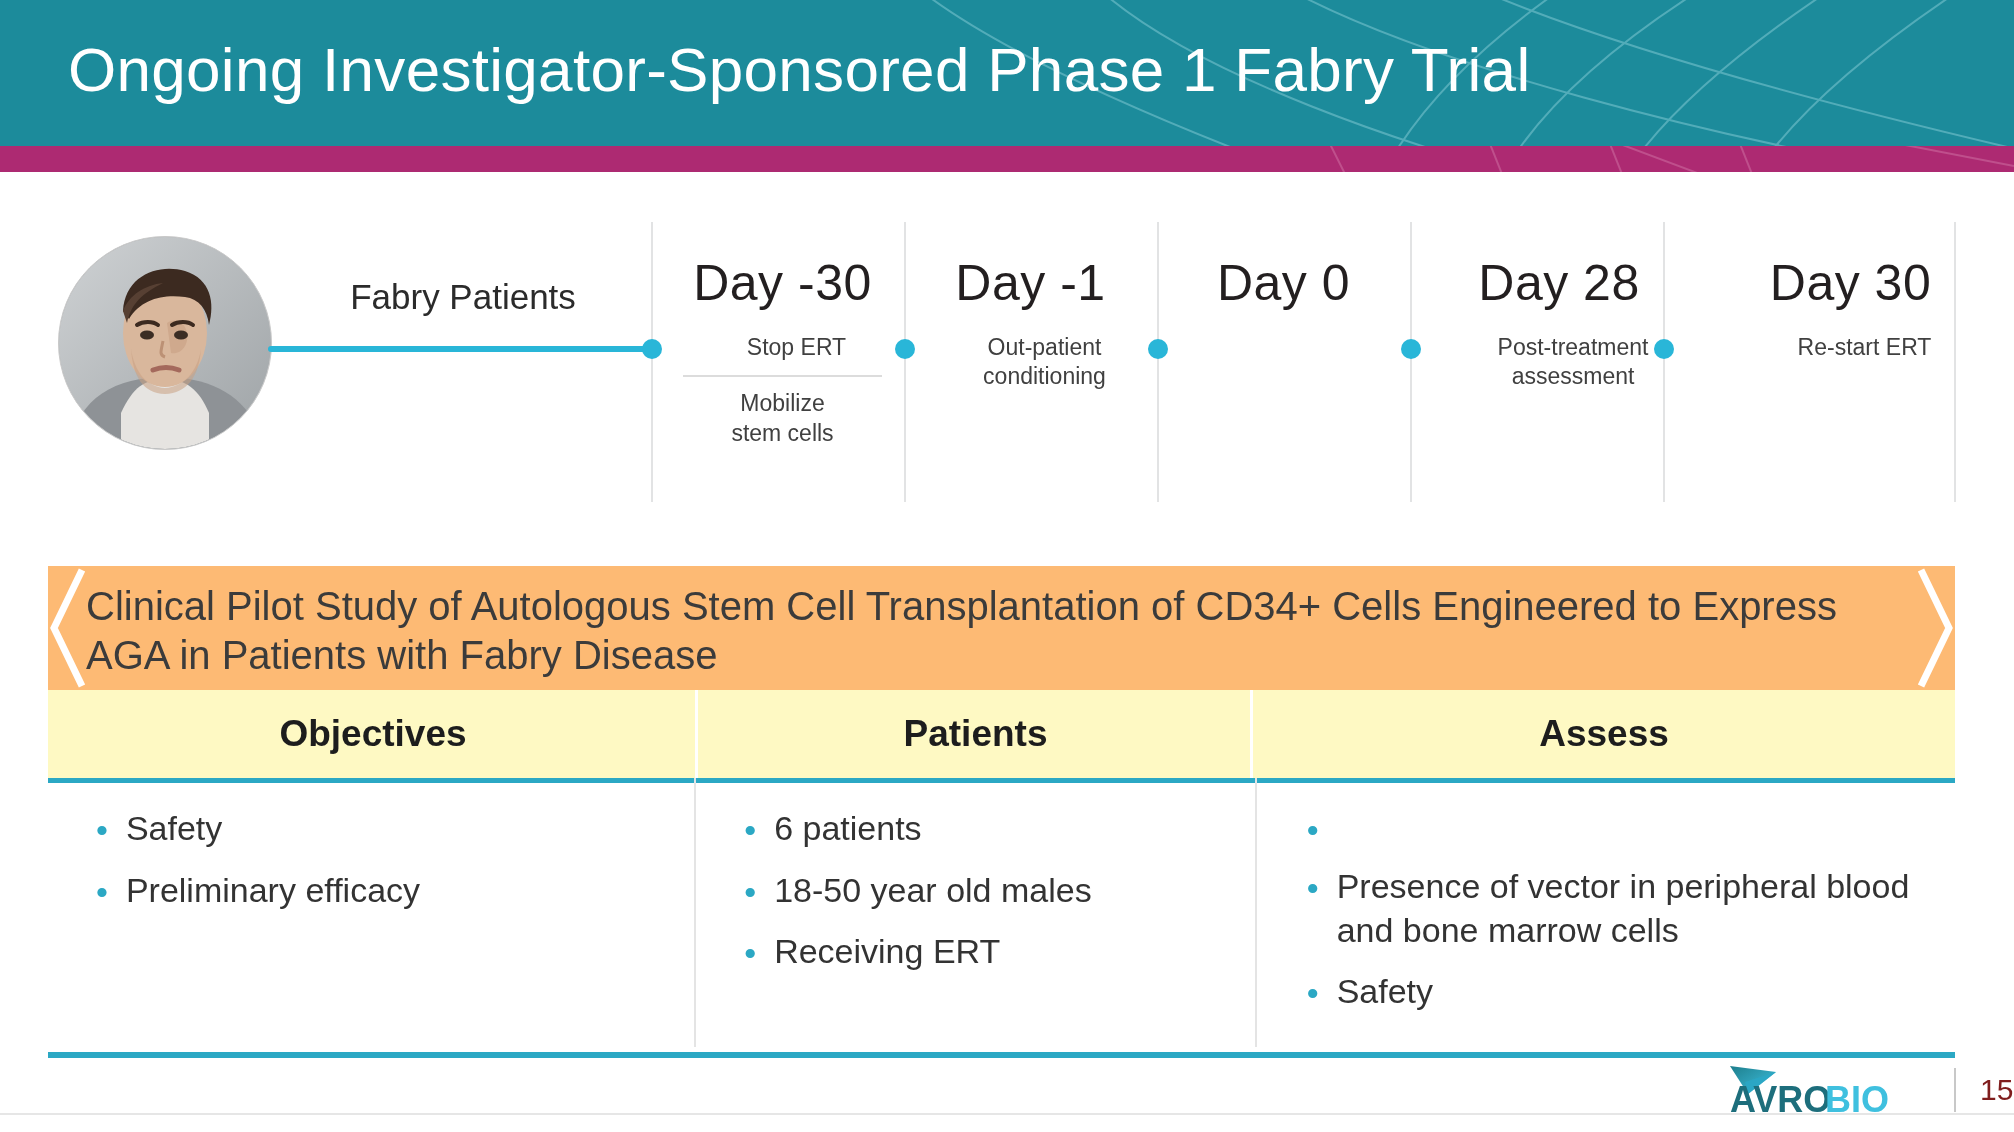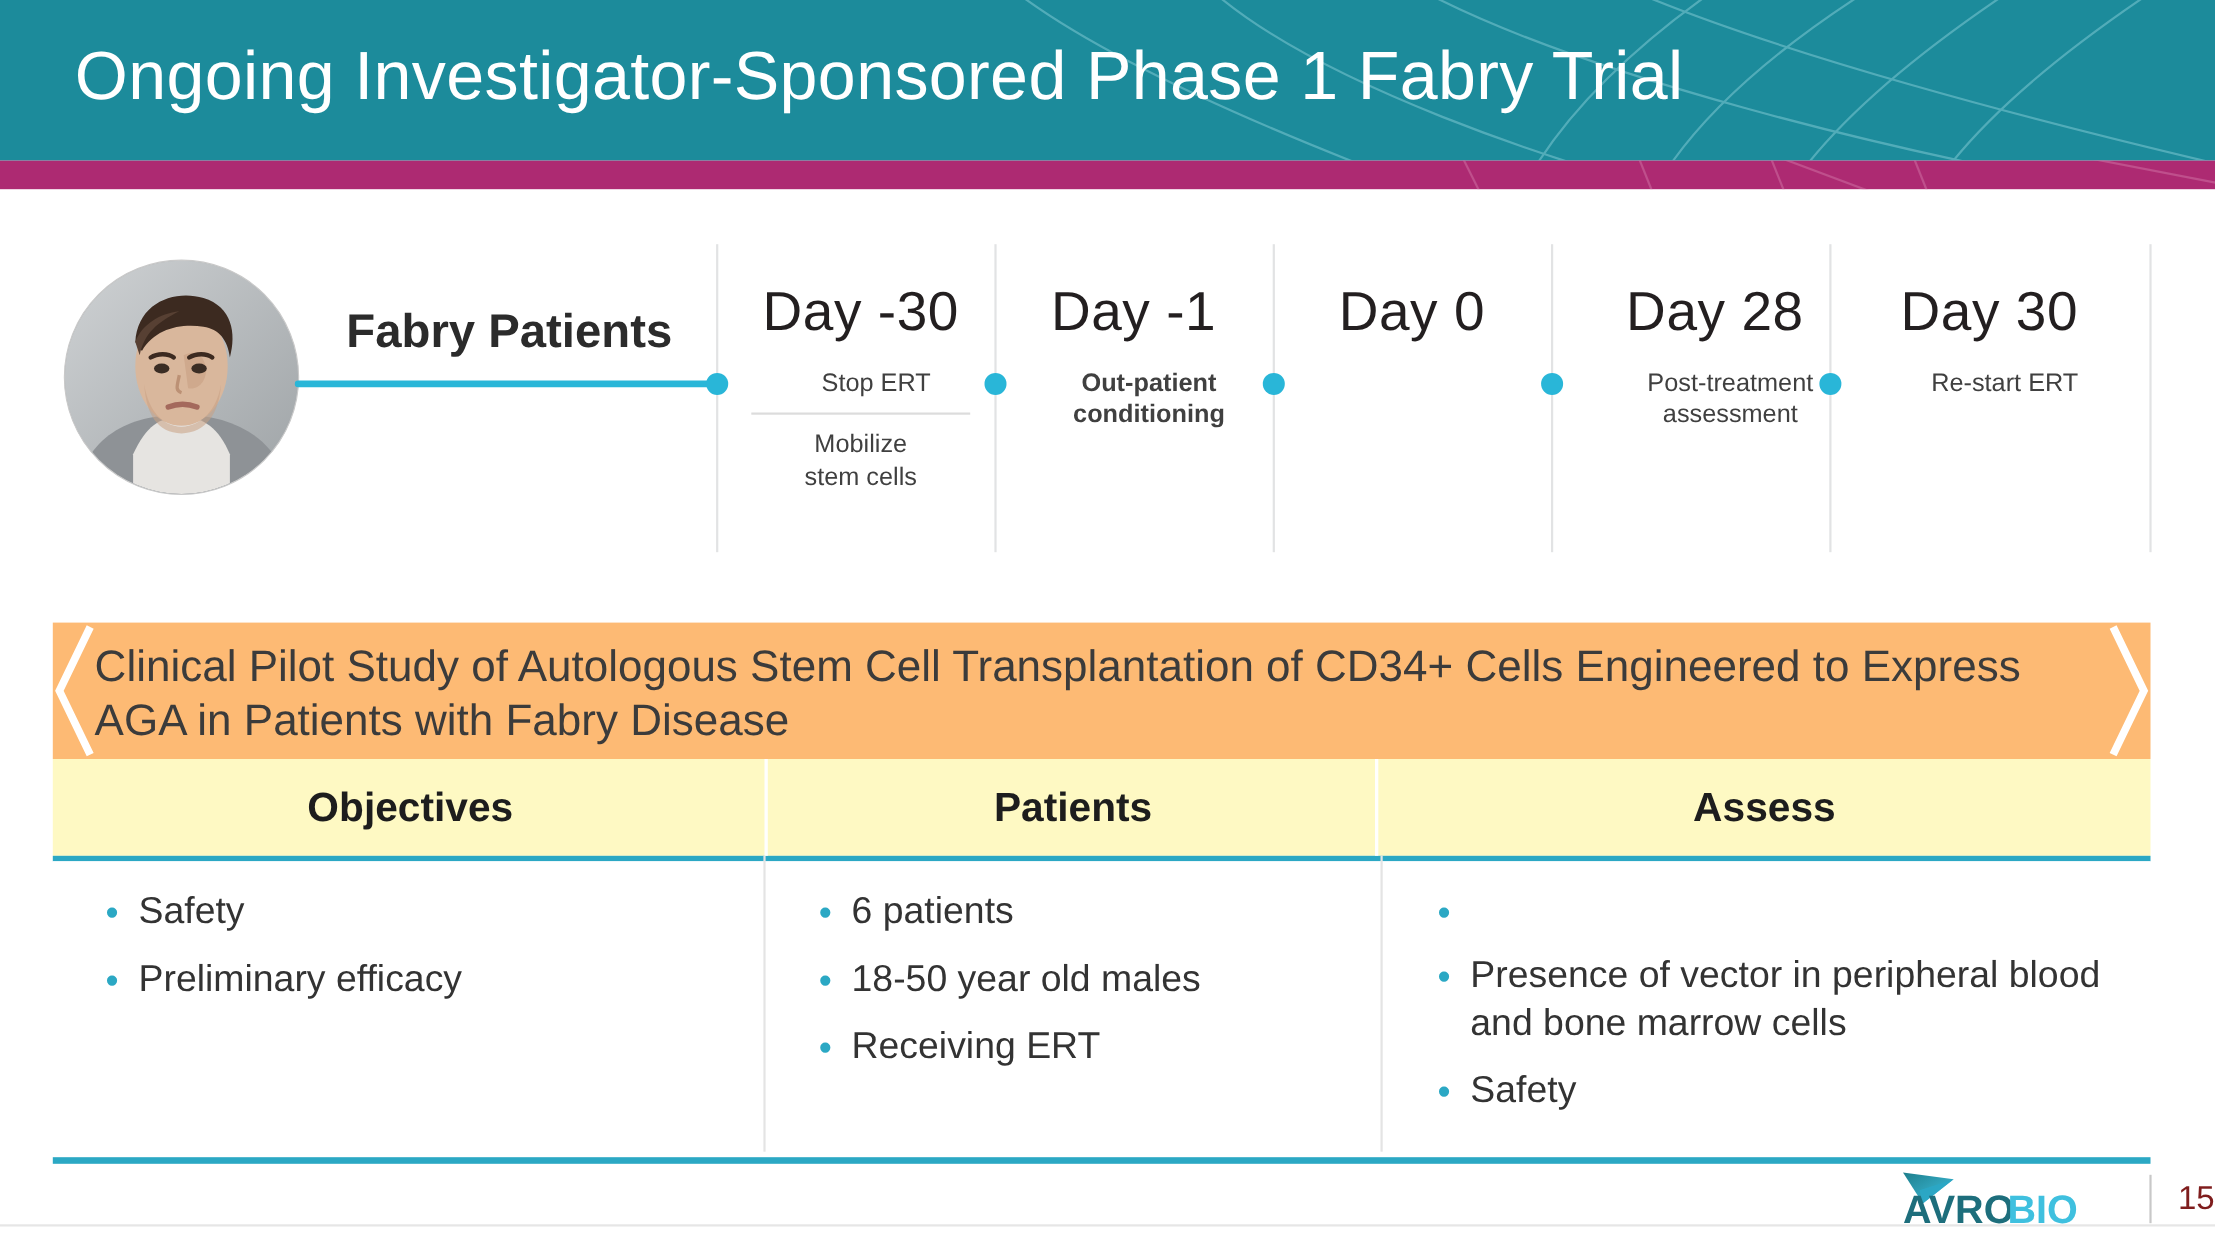--- a/index.html
+++ b/index.html
@@ -34,21 +34,21 @@
     border-radius:50%;overflow:hidden;border:1px solid #c9c9c9;
     background:#b9bcbe;
   }
   .photo svg{display:block;width:212px;height:212px;}
   .tl-line{
     position:absolute;left:268px;top:124px;width:390px;height:6px;
     background:#29b6d8;border-radius:3px;
   }
   .tl-lead{
     position:absolute;left:272px;top:55px;width:382px;
-    text-align:center;font-size:43px;color:#2b2b2b;font-weight:700;
+    text-align:center;font-size:35px;color:#2b2b2b;font-weight:400;
   }
   .tl-dot{
     position:absolute;width:20px;height:20px;border-radius:50%;
     background:#29b6d8;top:117px;
   }
   .tl-col{position:absolute;top:0;text-align:center;}
   .tl-day{
     font-size:50px;color:#231f20;font-weight:400;letter-spacing:.5px;
     line-height:1;margin-top:36px;
   }
@@ -195,35 +195,35 @@
   <div class="tl-col" style="left:661px;width:243px;">
     <div class="tl-day">Day -30</div>
     <div class="tl-note">Stop ERT</div>
     <div class="tl-rule"></div>
     <div class="tl-note2" style="white-space:pre-line;">Mobilize
 stem cells</div>
   </div>
 
   <div class="tl-col" style="left:904px;width:253px;">
     <div class="tl-day">Day -1</div>
-    <div class="tl-note" style="white-space:pre-line;font-weight:bold;">Out-patient
+    <div class="tl-note" style="white-space:pre-line;">Out-patient
 conditioning</div>
   </div>
 
   <div class="tl-col" style="left:1157px;width:253px;">
     <div class="tl-day">Day 0</div>
   </div>
 
   <div class="tl-col" style="left:1410px;width:298px;">
     <div class="tl-day">Day 28</div>
     <div class="tl-note" style="white-space:pre-line;">Post-treatment
 assessment</div>
   </div>
 
-  <div class="tl-col" style="left:1663px;width:291px;">
+  <div class="tl-col" style="left:1705px;width:291px;">
     <div class="tl-day">Day 30</div>
     <div class="tl-note" style="white-space:pre-line;">Re-start ERT</div>
   </div>
 </div>
 
 <div class="banner">
   <svg class="chev" style="left:0;" viewBox="0 0 56 124">
     <path d="M34 4 L 6 62 L 34 120" stroke="#ffffff" stroke-width="7" fill="none"></path>
   </svg>
   <svg class="chev" style="right:0;" viewBox="0 0 56 124">

